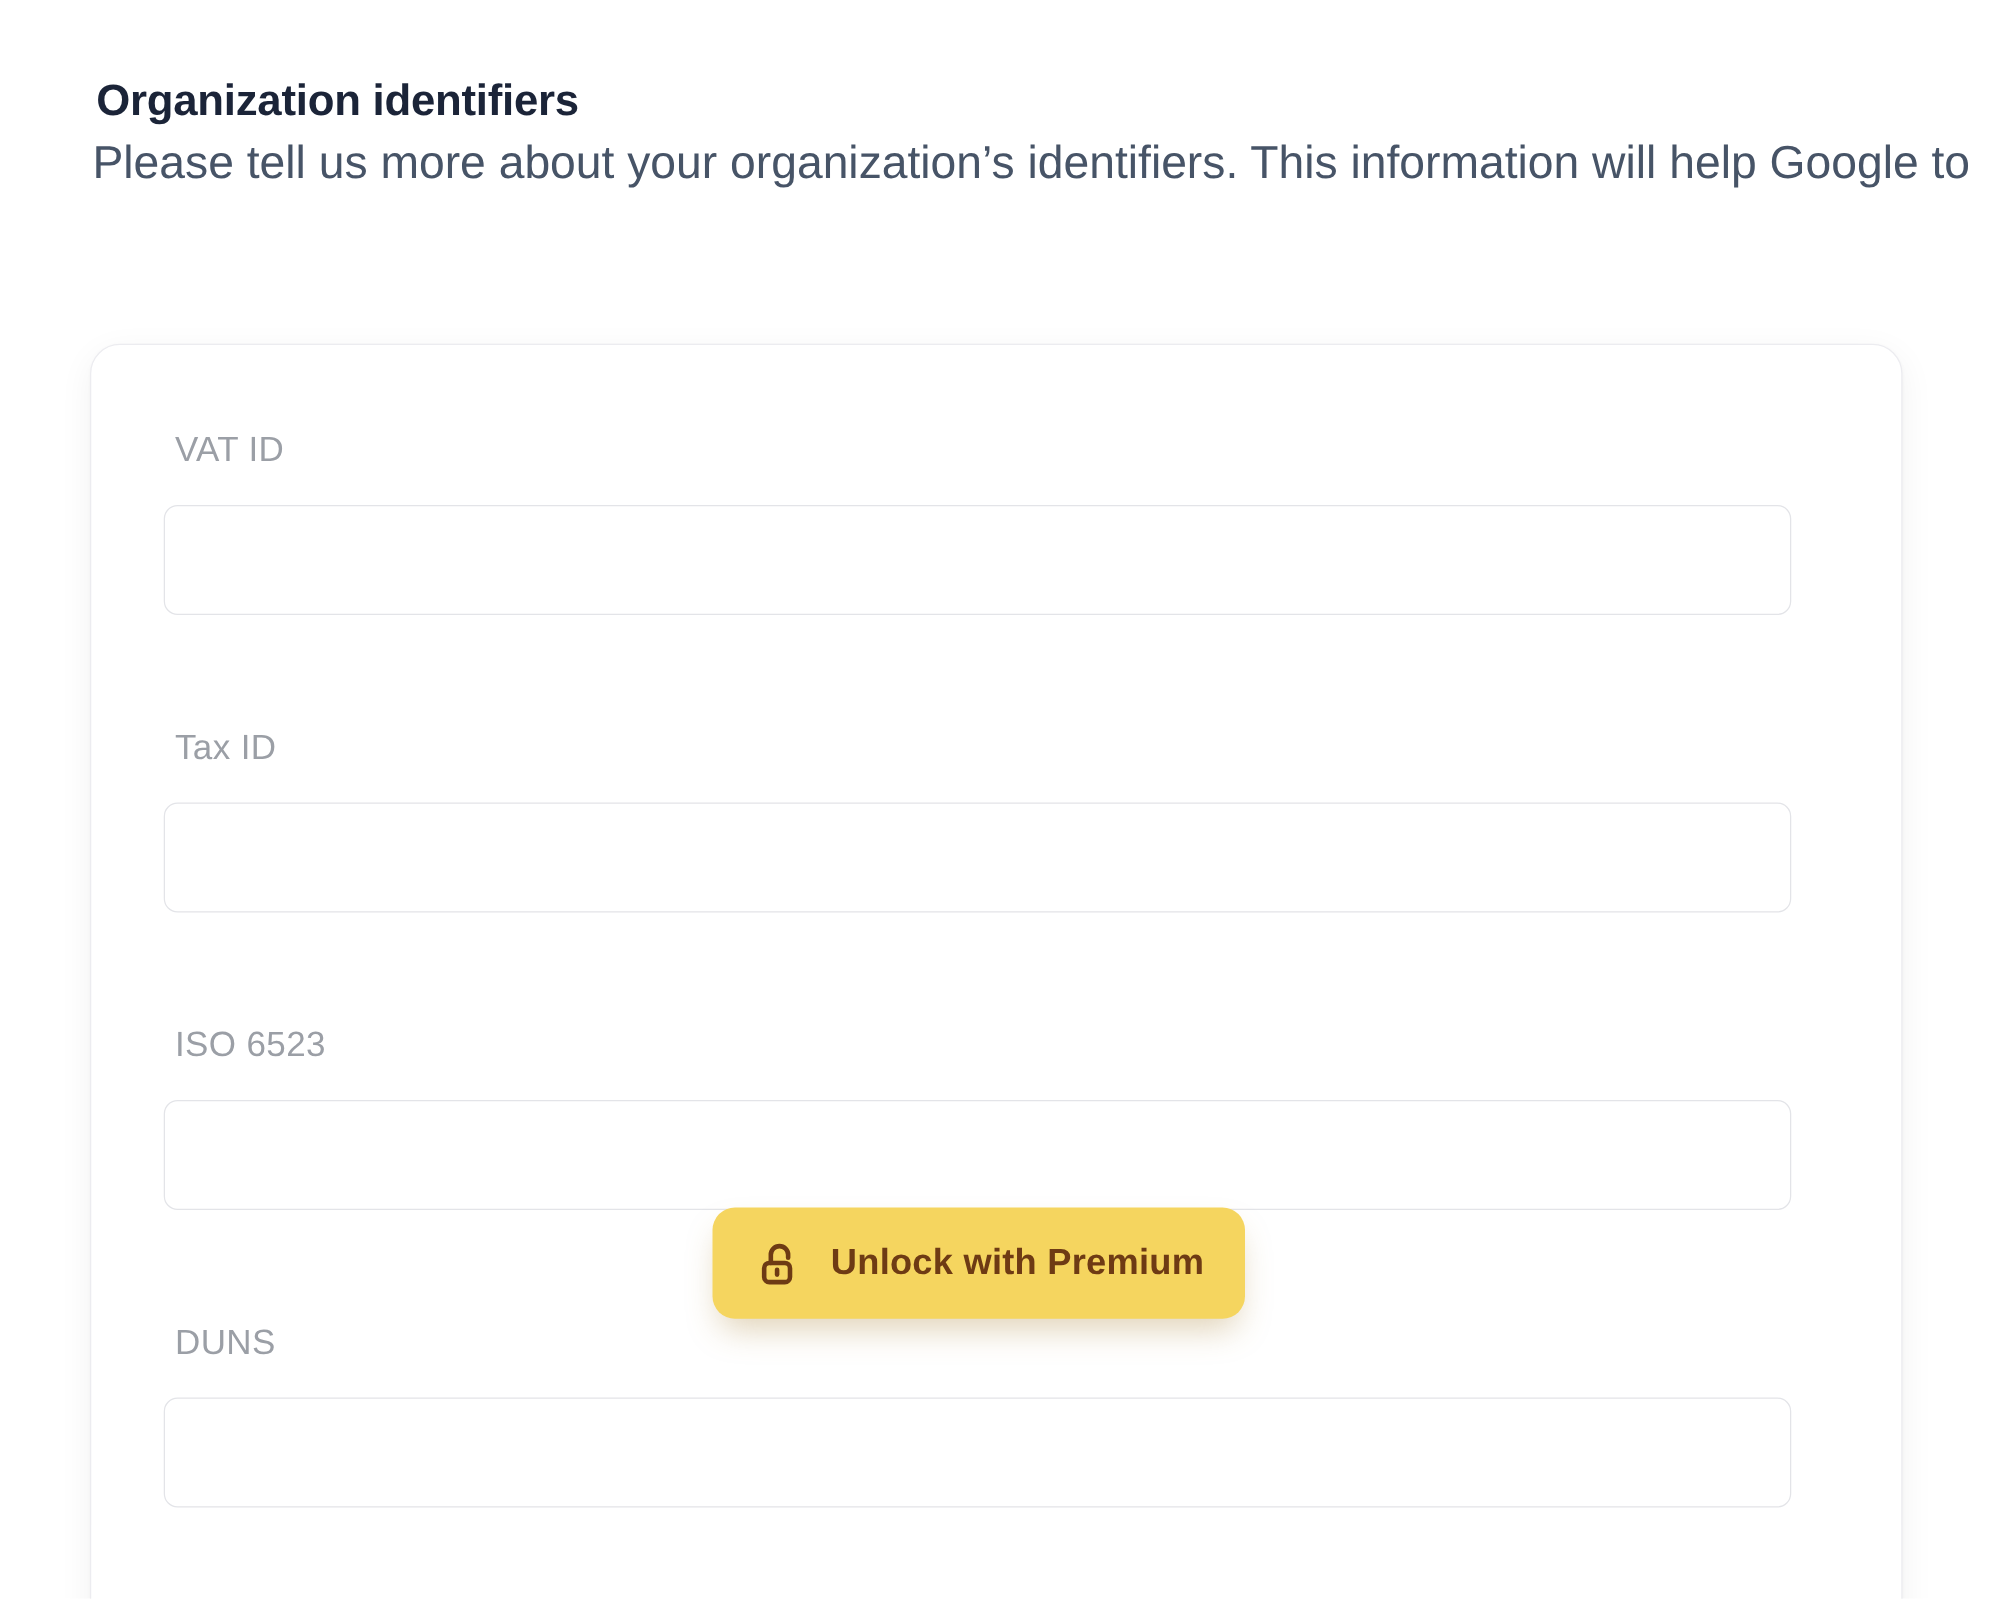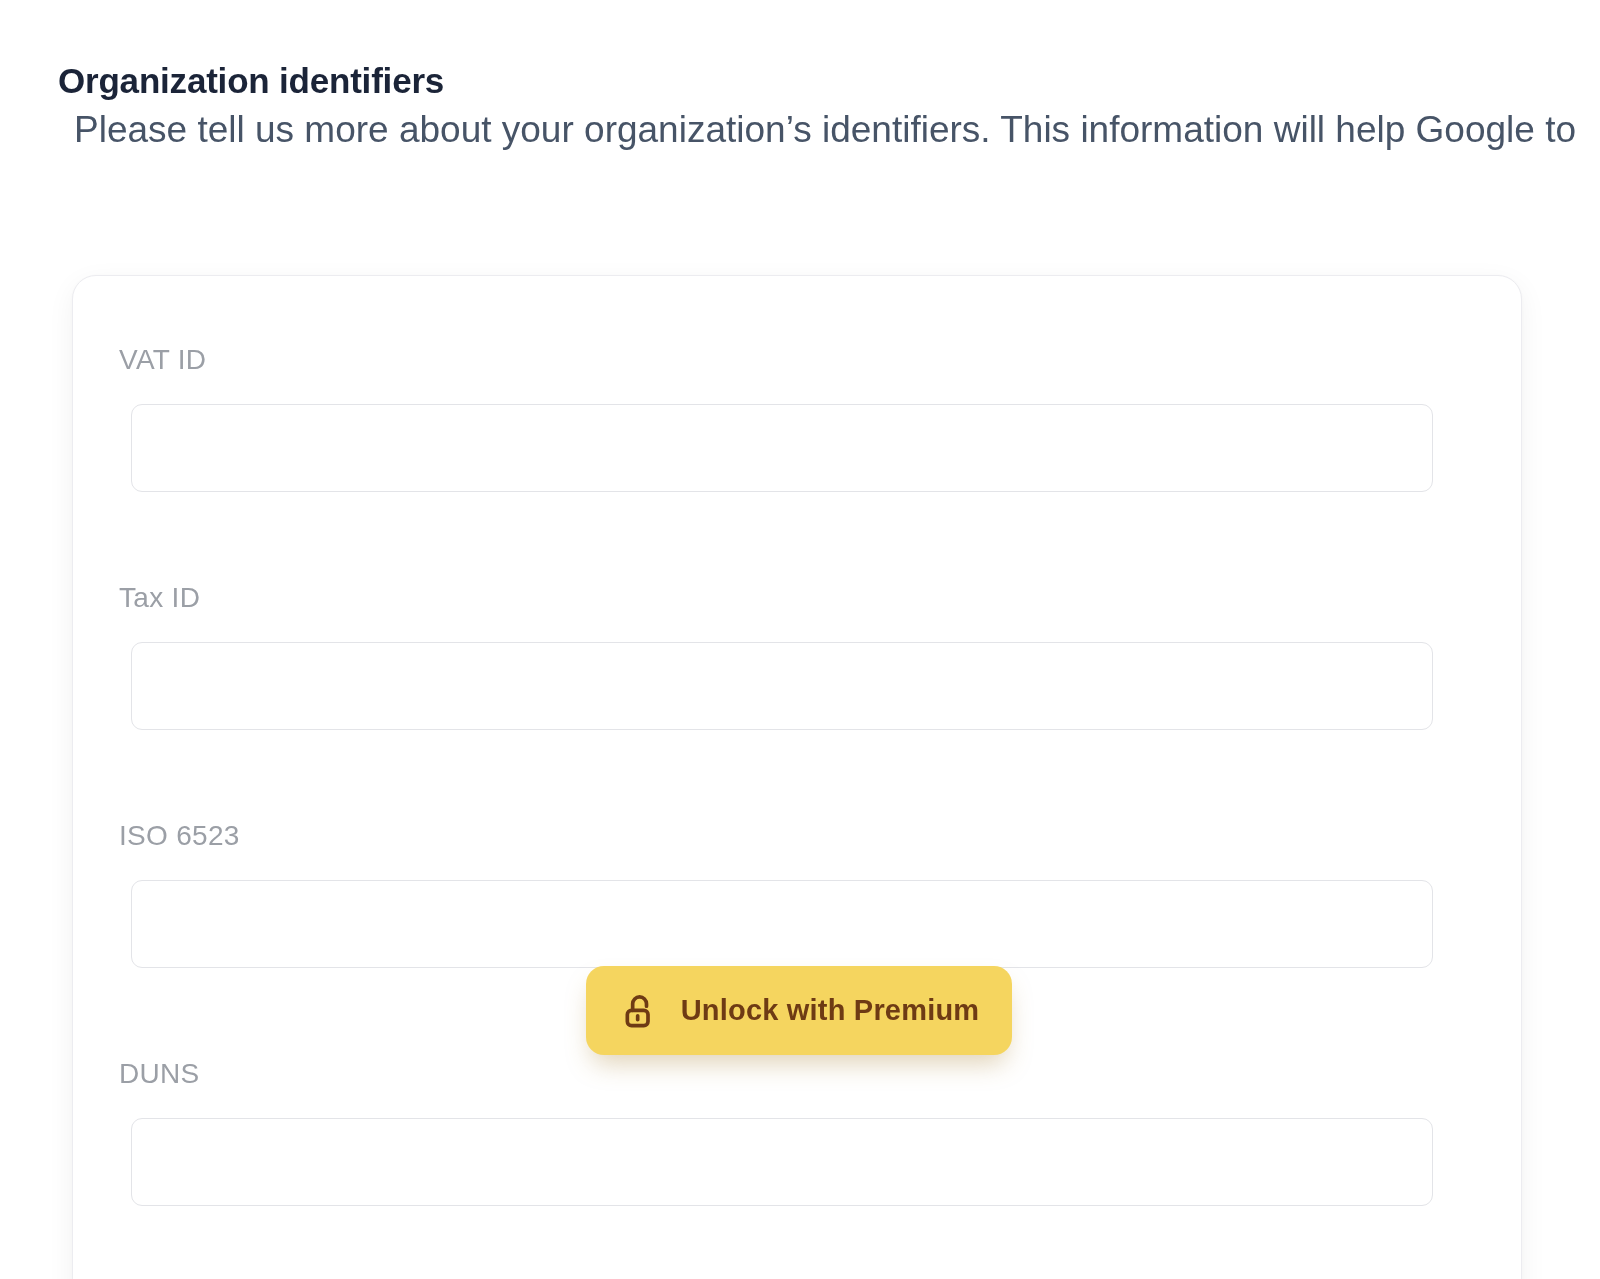--- a/index.html
+++ b/index.html
@@ -10,21 +10,21 @@
   }
   .page {
     position: relative;
     width: 1600px;
     height: 1279px;
     background: #ffffff;
     overflow: hidden;
   }
   .page-title {
     position: absolute;
-    left: 58px;
+    left: 77px;
     top: 38px;
     font-size: 35px;
     font-weight: 700;
     letter-spacing: -0.2px;
     color: var(--title_text, #1b2438);
   }
   .page-description {
     position: absolute;
     left: 74px;
     top: 106px;
@@ -47,21 +47,21 @@
     box-shadow: 0 8px 28px rgba(0,0,0,0.055), 0 1px 3px rgba(0,0,0,0.03);
     box-sizing: border-box;
   }
   .field {
     position: absolute;
     left: 0;
     width: 100%;
   }
   .field .field-label {
     position: absolute;
-    left: 46px;
+    left: 67px;
     top: 0;
     font-size: 28px;
     letter-spacing: 0.3px;
     color: var(--label_text, #9b9fa6);
   }
   .field .field-input {
     position: absolute;
     left: 58px;
     top: 60px;
     width: 1302px;
@@ -93,21 +93,20 @@
     display: flex;
     align-items: center;
     justify-content: center;
     gap: 22px;
     font-family: "Liberation Sans", "DejaVu Sans", sans-serif;
     font-size: 29px;
     font-weight: 700;
     letter-spacing: 0.2px;
     cursor: pointer;
     box-shadow: 0 14px 26px -6px rgba(165,125,45,0.35);
-    margin-left: 16px;
   }
   .premium-button .lock-icon {
     display: inline-flex;
     width: 40px;
     height: 40px;
   }
   .premium-button .lock-icon svg {
     width: 40px;
     height: 40px;
   }

